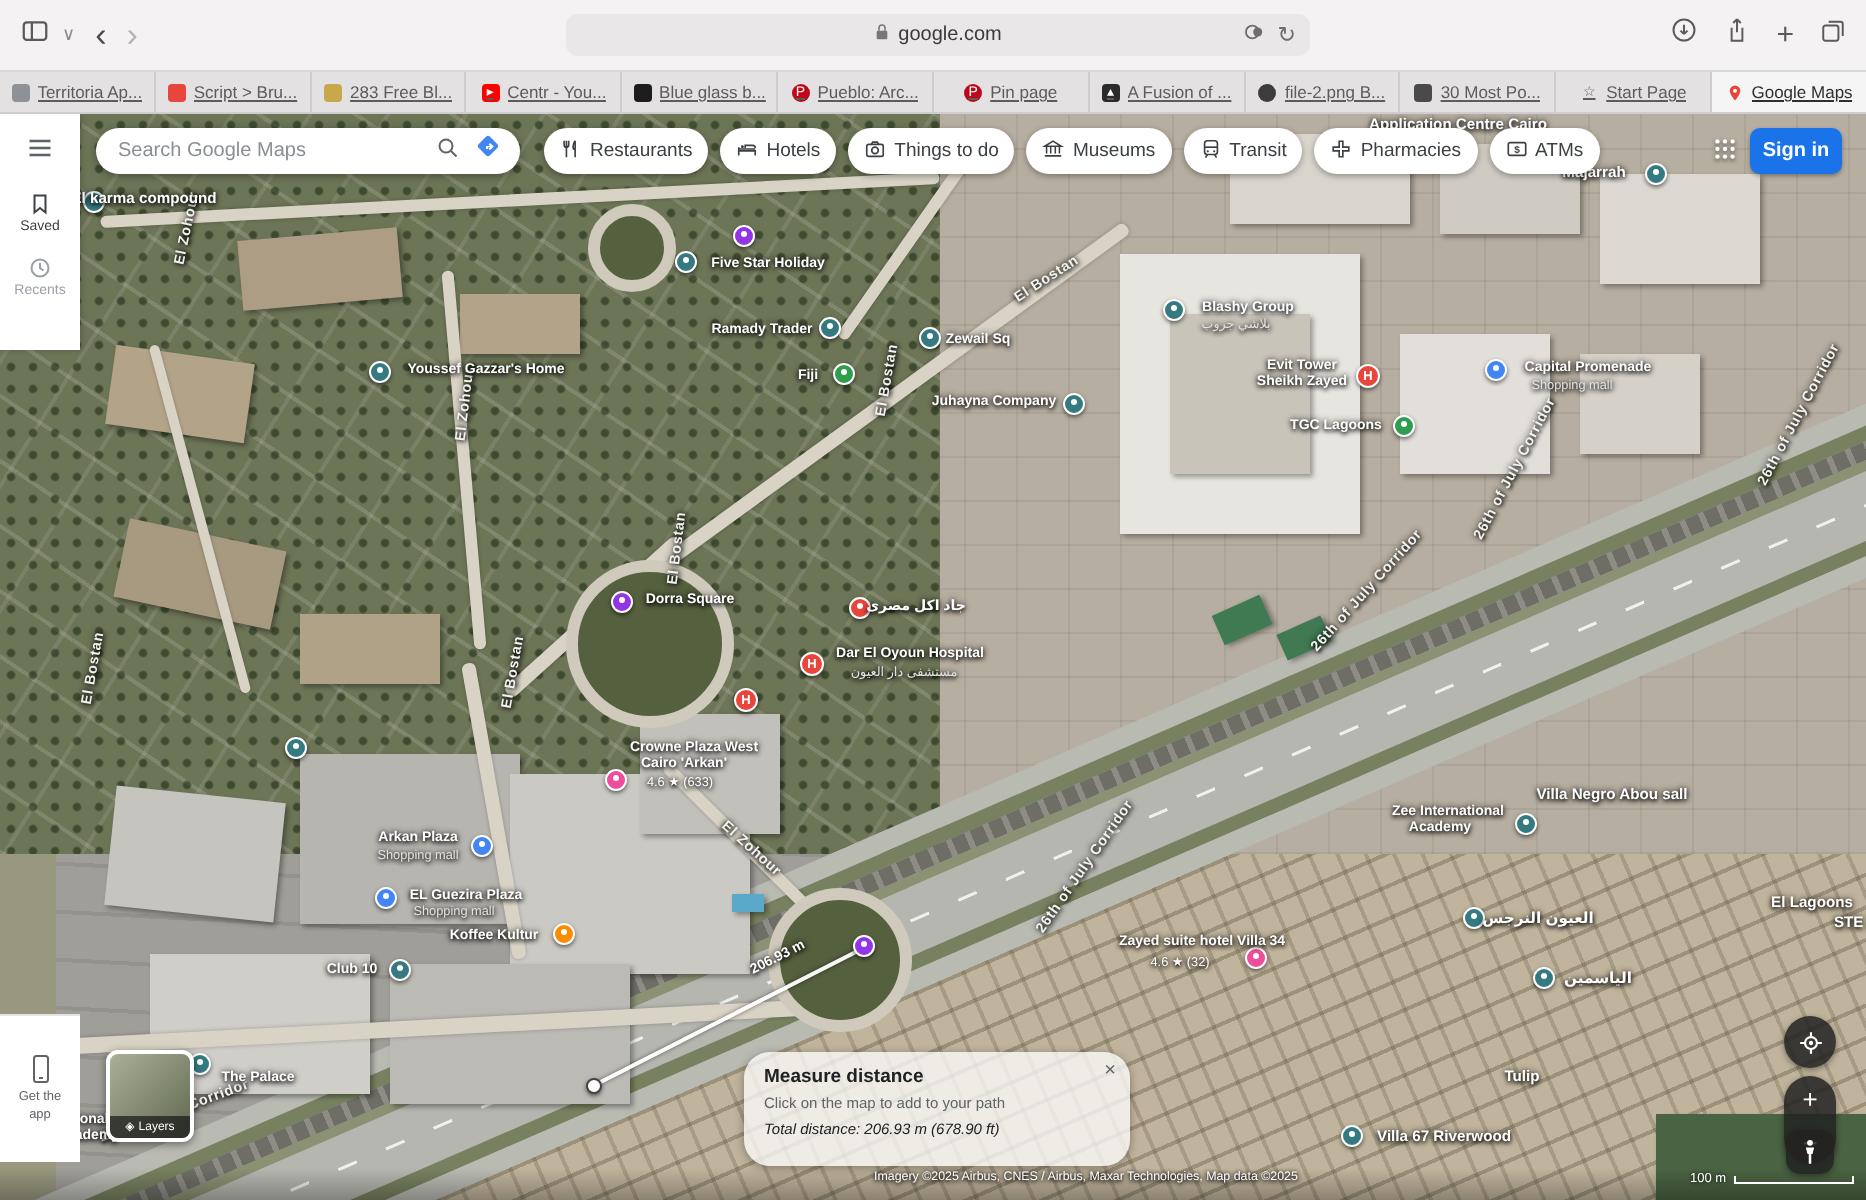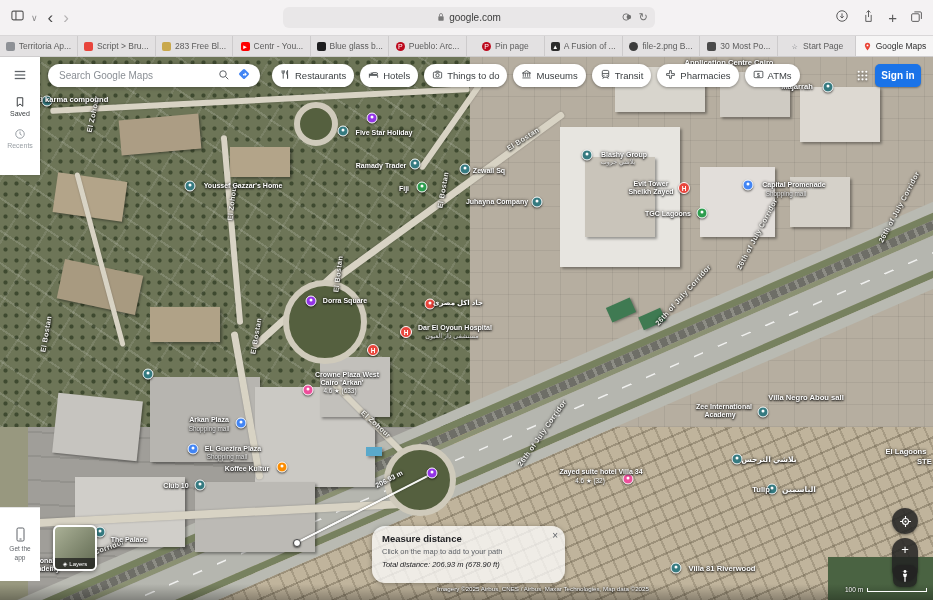--- a/index.html
+++ b/index.html
@@ -12,21 +12,21 @@
   .tb-nav{font-size:17px;line-height:1;color:#4a4a4a;}
   .tb-nav.fwd{color:#b5b3b4;}
   .addr{position:absolute;left:283px;top:7px;width:372px;height:21px;background:#e9e7e8;border-radius:6px;
     display:flex;align-items:center;justify-content:center;gap:4px;font-size:10px;color:#3b3b3b;}
   .addr .aright{position:absolute;right:7px;top:0;height:21px;display:flex;align-items:center;gap:6px;color:#6e6e6e;font-size:11px;}
   .tb-right{position:absolute;right:10px;top:0;height:35px;display:flex;align-items:center;gap:13px;color:#5a5a5a;}
   .tb-plus{font-size:15px;color:#5a5a5a;}
   
   .tabbar{position:absolute;left:0;top:36px;right:0;height:20px;background:#e3e1e2;border-bottom:1px solid #cfcdce;display:flex;}
   .tab{flex:1 1 0;min-width:0;display:flex;align-items:center;justify-content:center;gap:4px;
-    font-size:8.5px;color:#5c5c5c;border-right:1px solid #cdcbcc;padding:0 5px;}
+    font-size:8.5px;color:#5c5c5c;border-right:1px solid #cdcbcc;padding:0 5px;text-decoration:underline;}
   .tab:last-child{border-right:none;}
   .tab.active{background:#f6f5f5;color:#2f2f2f;}
   .tab .title{white-space:nowrap;overflow:hidden;text-overflow:ellipsis;}
   .fav{width:9px;height:9px;flex:none;display:flex;align-items:center;justify-content:center;
     font-size:7px;line-height:1;color:#fff;border-radius:2px;}
   
   .maps{position:absolute;left:0;top:57px;right:0;bottom:0;background:#98987f;overflow:hidden;}
   .dz{position:absolute;}
   .z-nw{left:0;top:0;width:470px;height:370px;background-color:#6d7557;
     background-image:radial-gradient(rgba(24,38,16,.55) 1.5px,transparent 2.6px),
@@ -440,27 +440,27 @@
       <span class="ml street" style="left: 256px; top: 279px; transform: translate(-50%, -50%) rotate(-80deg);">El Bostan</span>
       <span class="ml street" style="left: 46px; top: 277px; transform: translate(-50%, -50%) rotate(-80deg);">El Bostan</span>
       <span class="ml street" style="left: 899px; top: 150px; transform: translate(-50%, -50%) rotate(-62deg);">26th of July Corridor</span>
       <span class="ml street" style="left: 757px; top: 177px; transform: translate(-50%, -50%) rotate(-62deg);">26th of July Corridor</span>
       <span class="ml street" style="left: 683px; top: 238px; transform: translate(-50%, -50%) rotate(-48deg);">26th of July Corridor</span>
       <span class="ml street" style="left: 542px; top: 376px; transform: translate(-50%, -50%) rotate(-55deg);">26th of July Corridor</span>
       <span class="ml street" style="left: 87px; top: 498px; transform: translate(-50%, -50%) rotate(-20deg);">26th of July Corridor</span>
       <span class="ml area" style="left: 729px; top: 5px;">Application Centre Cairo</span>
       <span class="ml area" style="left: 72px; top: 42px;">El karma compound</span>
       <span class="ml area" style="left: 797px; top: 29px;">Majarrah</span>
-      <span class="ml area" style="left: 744px; top: 432px; padding-left: 34px;">Tulip</span>
+      <span class="ml area" style="left: 744px; top: 481px; padding-left: 34px;">Tulip</span>
       <span class="ml area" style="left: 906px; top: 394px;">El Lagoons</span>
       <span class="ml area" style="left: 903px; top: 404px; margin-left: 40px;">STE Al Narges</span>
       <span class="ml area" style="left: 806px; top: 340px;">Villa Negro Abou sall</span>
-      <span class="ml area" style="left: 722px; top: 511px;">Villa 81 Riverwood</span>
+      <span class="ml area" style="left: 722px; top: 511px;">Villa 67 Riverwood</span>
       <span class="ml area" style="left: 799px; top: 432px;">الياسمين</span>
-      <span class="ml area" style="left: 769px; top: 402px;">بلاشي النرجس</span>
+      <span class="ml area" style="left: 769px; top: 402px;">العيون النرجس</span>
       <span class="ml measure-label" style="left: 389px; top: 422px; transform: translate(-50%, -50%) rotate(-27deg);">206.93 m</span>
       <span class="ml poi" style="left: 384px; top: 75px;">Five Star Holiday</span>
       <span class="ml poi" style="left: 381px; top: 108px;">Ramady Trader</span>
       <span class="ml poi" style="left: 404px; top: 131px;">Fiji</span>
       <span class="ml poi" style="left: 489px; top: 113px;">Zewail Sq</span>
       <span class="ml poi" style="left: 497px; top: 144px;">Juhayna Company</span>
       <span class="ml poi" style="left: 624px; top: 97px;">Blashy Group</span>
       <span class="ml sub" style="left: 618px; top: 105px;">بلاشي جروب</span>
       <span class="ml poi" style="left: 651px; top: 126px;">Evit Tower</span>
       <span class="ml poi" style="left: 651px; top: 134px;">Sheikh Zayed</span>

